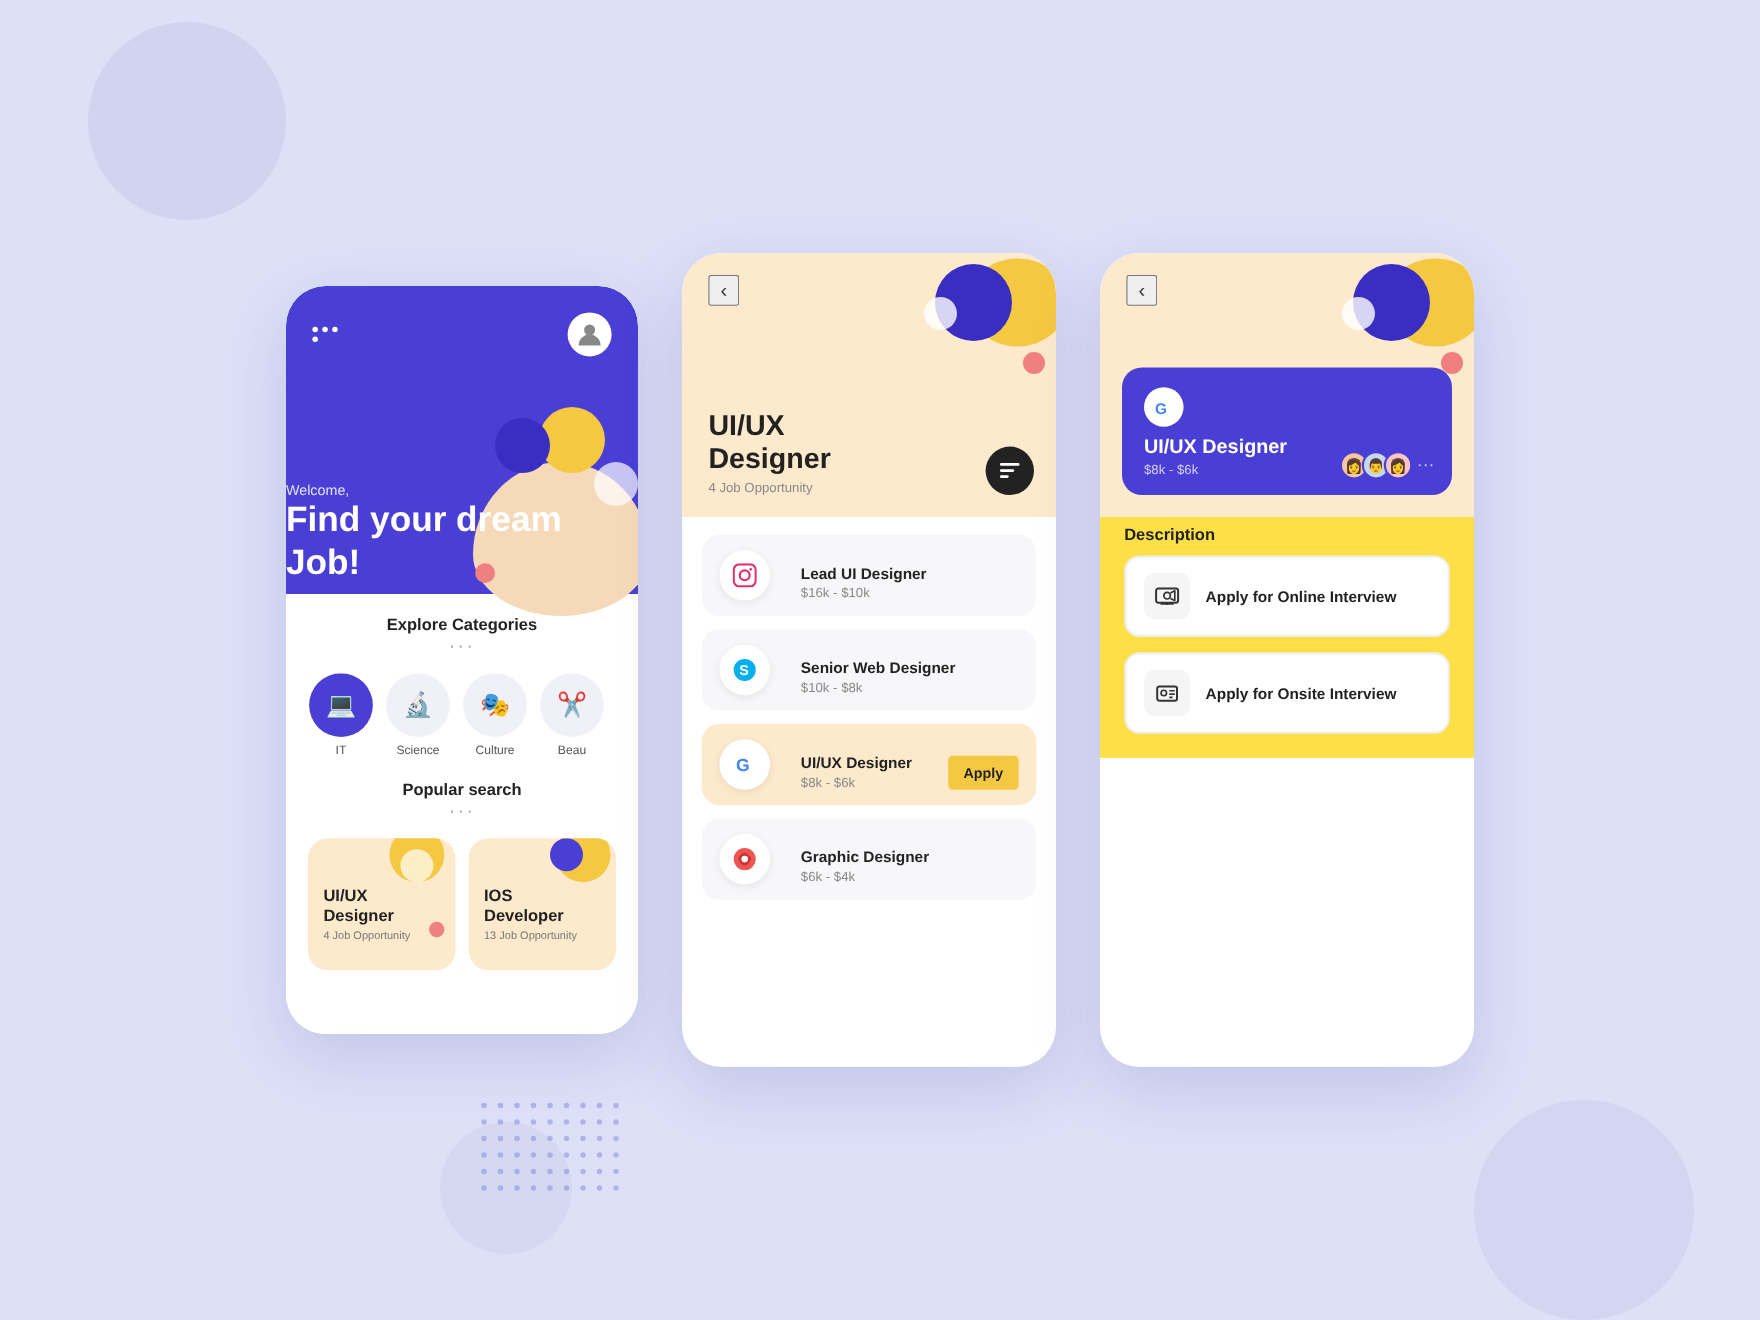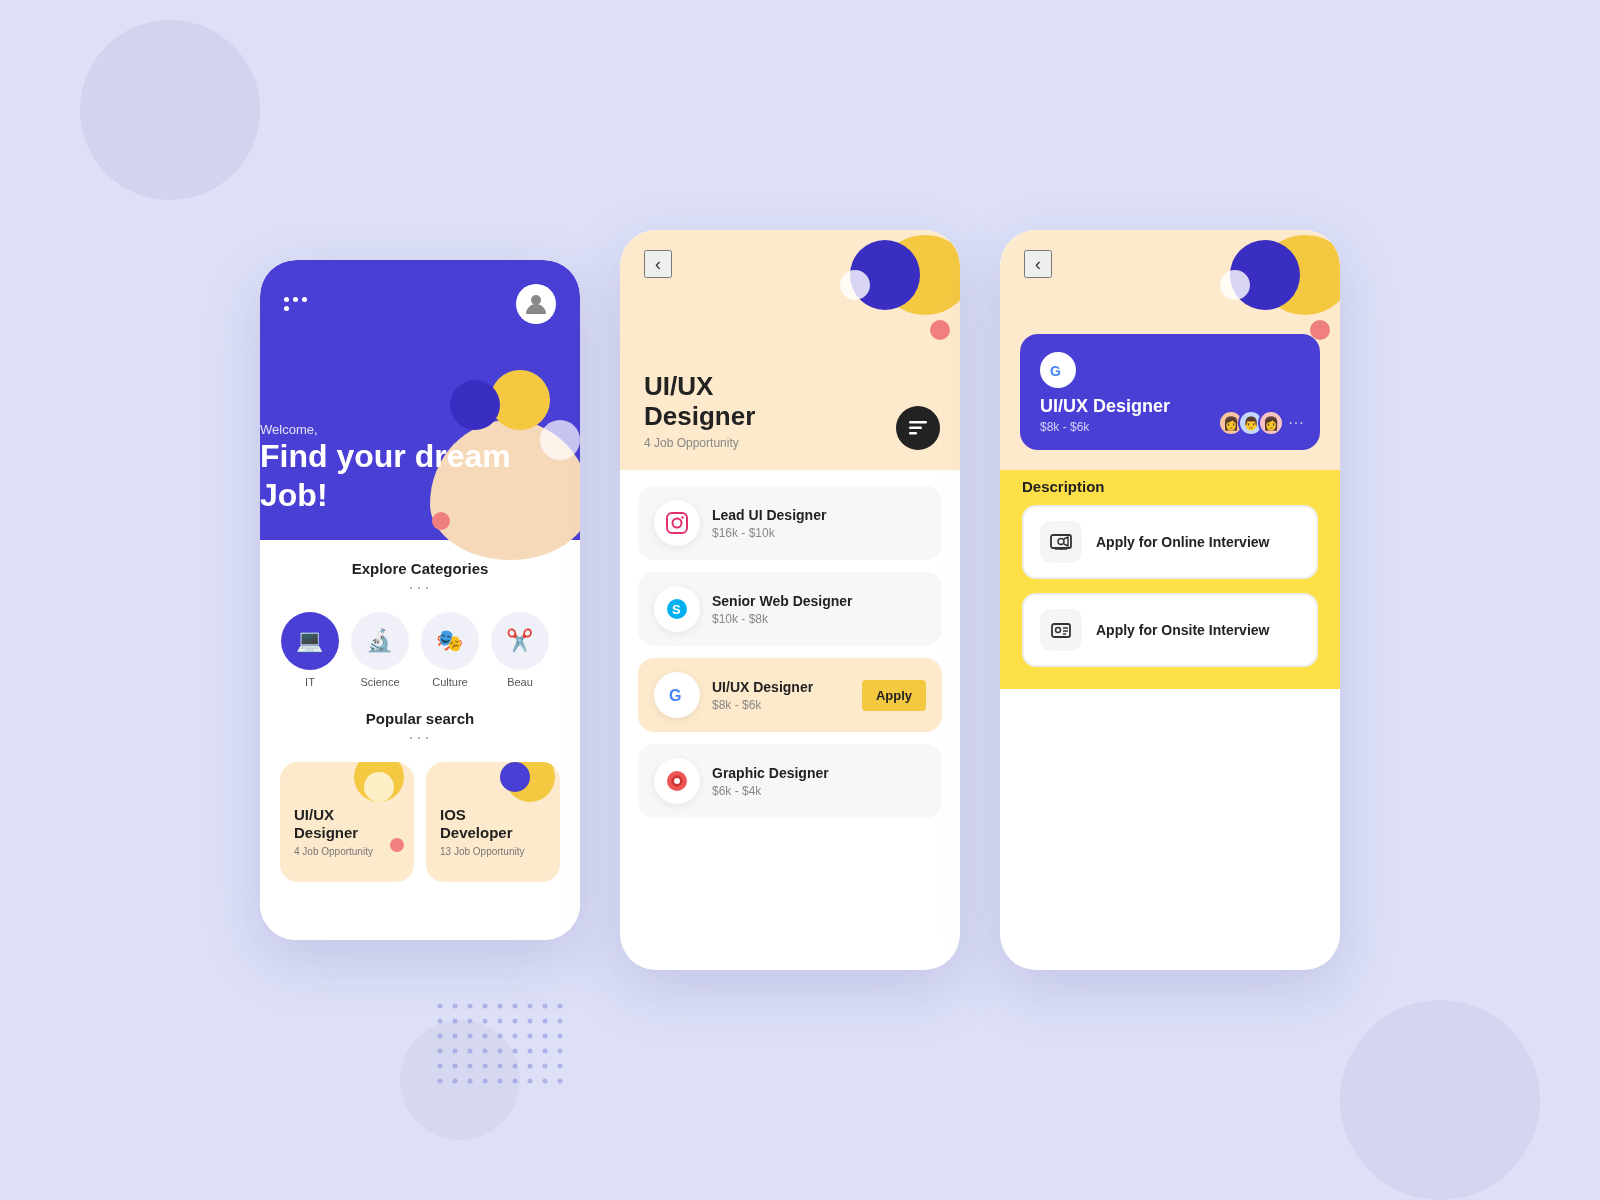--- a/index.html
+++ b/index.html
@@ -82,21 +82,21 @@
       border-radius: 50%;
       background: white;
       display: flex;
       align-items: center;
       justify-content: center;
       overflow: hidden;
     }
 
     .welcome-text {
       position: absolute;
-      bottom: 26px;
+      bottom: 10px;
       left: 0;
       color: white;
     }
 
     .welcome-text .greeting {
       font-size: 13px;
       font-weight: 400;
       color: rgba(255,255,255,0.85);
     }
 
@@ -277,22 +277,22 @@
       padding: 16px 18px;
       background: white;
       flex: 1;
     }
 
     .job-card {
       background: #f7f7fa;
       border-radius: 16px;
       padding: 14px 16px;
       display: flex;
-      align-items: center;
-      gap: 12px;
+      align-items: flex-end;
+      gap: 28px;
       margin-bottom: 12px;
     }
 
     .job-card.highlighted {
       background: #fde9cb;
     }
 
     .job-logo {
       width: 46px;
       height: 46px;

